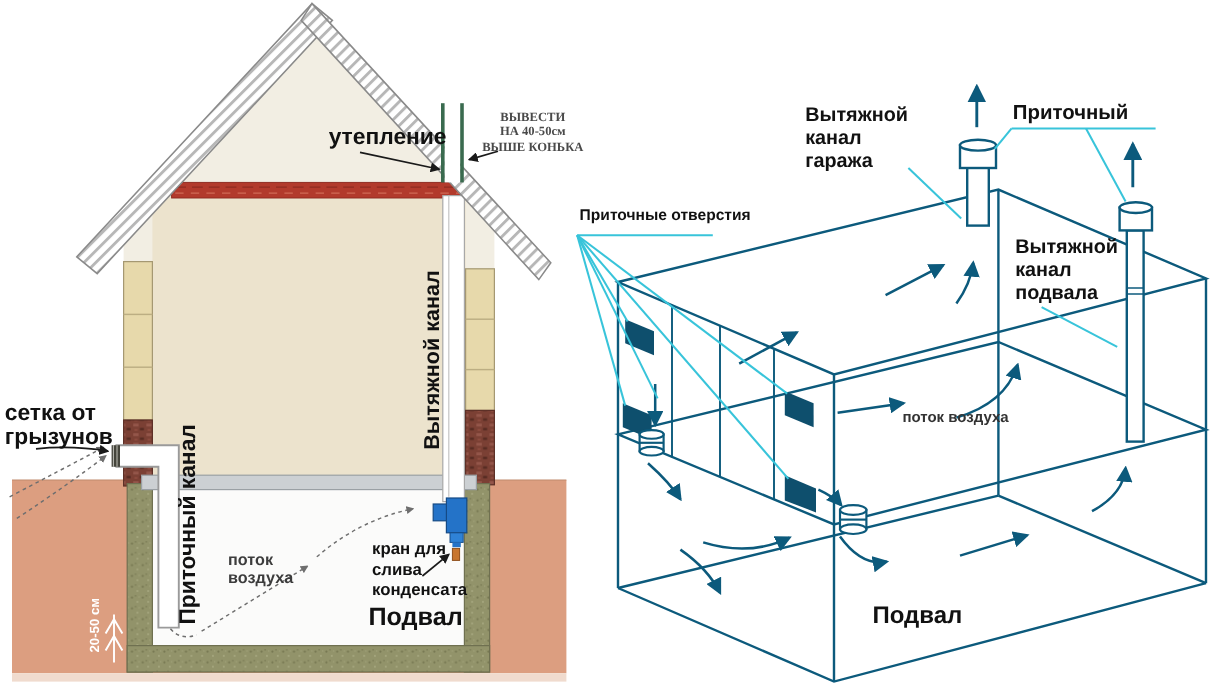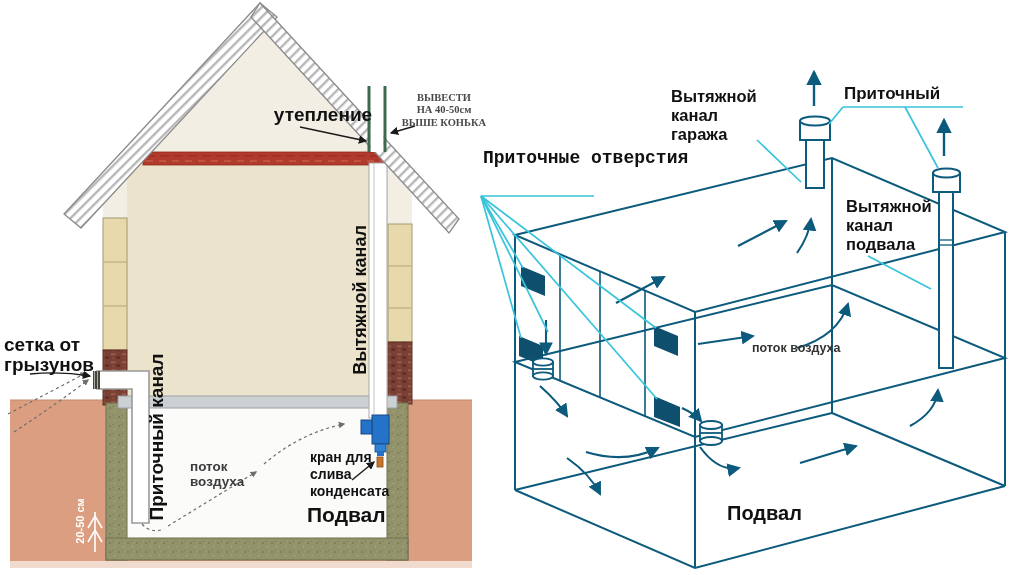--- a/index.html
+++ b/index.html
@@ -253,21 +253,21 @@
 <div class="lbl" style="left:307px;top:503px;font-size:21px;">Подвал</div>
 
 <div class="lbl rot" style="left:80px;top:521px;font-size:11px;color:#ffffff;">20-50 см</div>
 
 <div class="lbl" style="left:671px;top:87px;font-size:16.5px;line-height:1.15;">Вытяжной
 канал
 гаража</div>
 
 <div class="lbl" style="left:844px;top:84px;font-size:17px;">Приточный</div>
 
-<div class="lbl" style="left:483px;top:148px;font-size:18px;font-family:Liberation Mono, monospace;">Приточные отверстия</div>
+<div class="lbl" style="left:483px;top:172px;font-size:13px;">Приточные отверстия</div>
 
 <div class="lbl" style="left:846px;top:197px;font-size:16.5px;line-height:1.15;">Вытяжной
 канал
 подвала</div>
 
 <div class="lbl" style="left:752px;top:341px;font-size:12.5px;color:#333;">поток воздуха</div>
 
 <div class="lbl" style="left:727px;top:502px;font-size:20px;">Подвал</div>
 
 </div>

